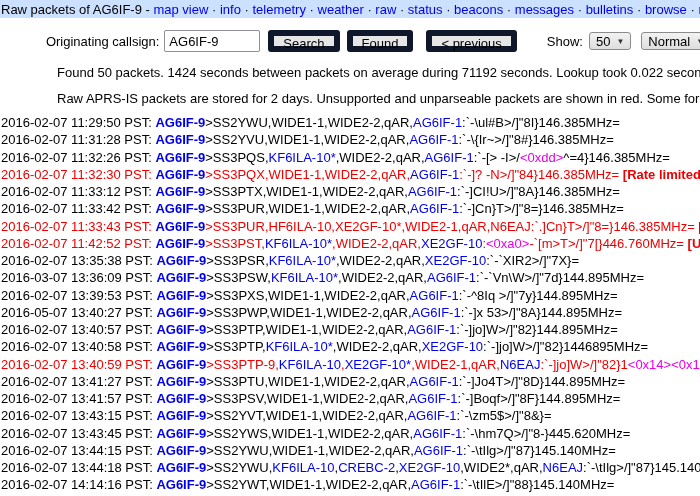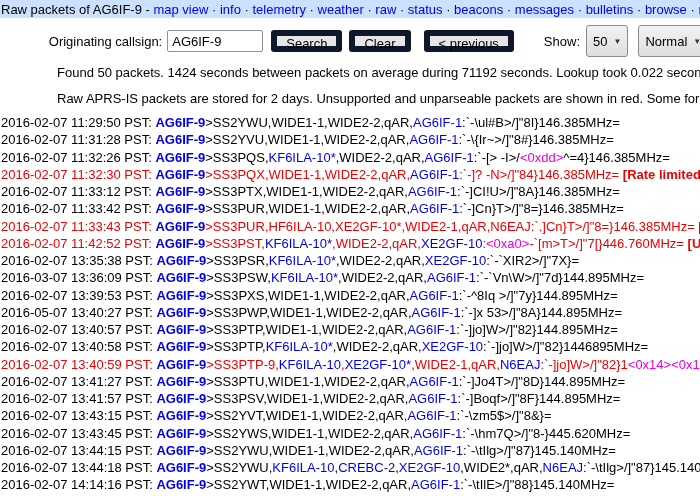--- a/index.html
+++ b/index.html
@@ -48,21 +48,21 @@
     padding:0 9px;
     font-family:"Liberation Sans",sans-serif;font-size:13px;color:#000;
     cursor:pointer;
   }
   .btn-search{margin-left:8px}
   .btn-clear{margin-left:7px}
   .btn-prev{margin-left:13px}
   .show-lbl{margin-left:30px}
   .select{
     display:inline-flex;align-items:center;justify-content:space-between;
-    height:32px;
+    height:18px;
     background:linear-gradient(#f2f2f2,#dedede);
     border:1px solid #8b8b8b;border-radius:3px;
     padding:5px 6px;
     margin-left:6px;
     cursor:pointer;
   }
   .sel-show{width:60px}
   .sel-mode{width:80px;margin-left:10px}
   .select .arrow{font-size:8px;color:#333;margin-left:6px}
   .summary{
@@ -89,21 +89,21 @@
 </style>
 </head>
 <body>
 
 <div class="topbar"><span>Raw packets of AG6IF-9</span><span> - </span><span id="topbar-links"><a class="navlink" href="#">map view</a><span class="navsep"> · </span><a class="navlink" href="#">info</a><span class="navsep"> · </span><a class="navlink" href="#">telemetry</a><span class="navsep"> · </span><a class="navlink" href="#">weather</a><span class="navsep"> · </span><a class="navlink" href="#">raw</a><span class="navsep"> · </span><a class="navlink" href="#">status</a><span class="navsep"> · </span><a class="navlink" href="#">beacons</a><span class="navsep"> · </span><a class="navlink" href="#">messages</a><span class="navsep"> · </span><a class="navlink" href="#">bulletins</a><span class="navsep"> · </span><a class="navlink" href="#">browse</a><span class="navsep"> · </span><a class="navlink" href="#">moving</a></span></div>
 
 <div class="form-row">
   <label class="lbl">Originating callsign:</label>
   <input class="callsign-input" type="text" value="AG6IF-9" style="">
   <button class="btn btn-search">Search</button>
-  <button class="btn btn-clear">Clear</button>
+  <button class="btn btn-clear">Found</button>
   <button class="btn btn-prev">&lt; previous</button>
   <span class="show-lbl">Show:</span>
   <div class="select sel-show">
     <span>50</span>
     <span class="arrow">▼</span>
   </div>
   <div class="select sel-mode">
     <span>Normal</span>
     <span class="arrow">▼</span>
   </div>

